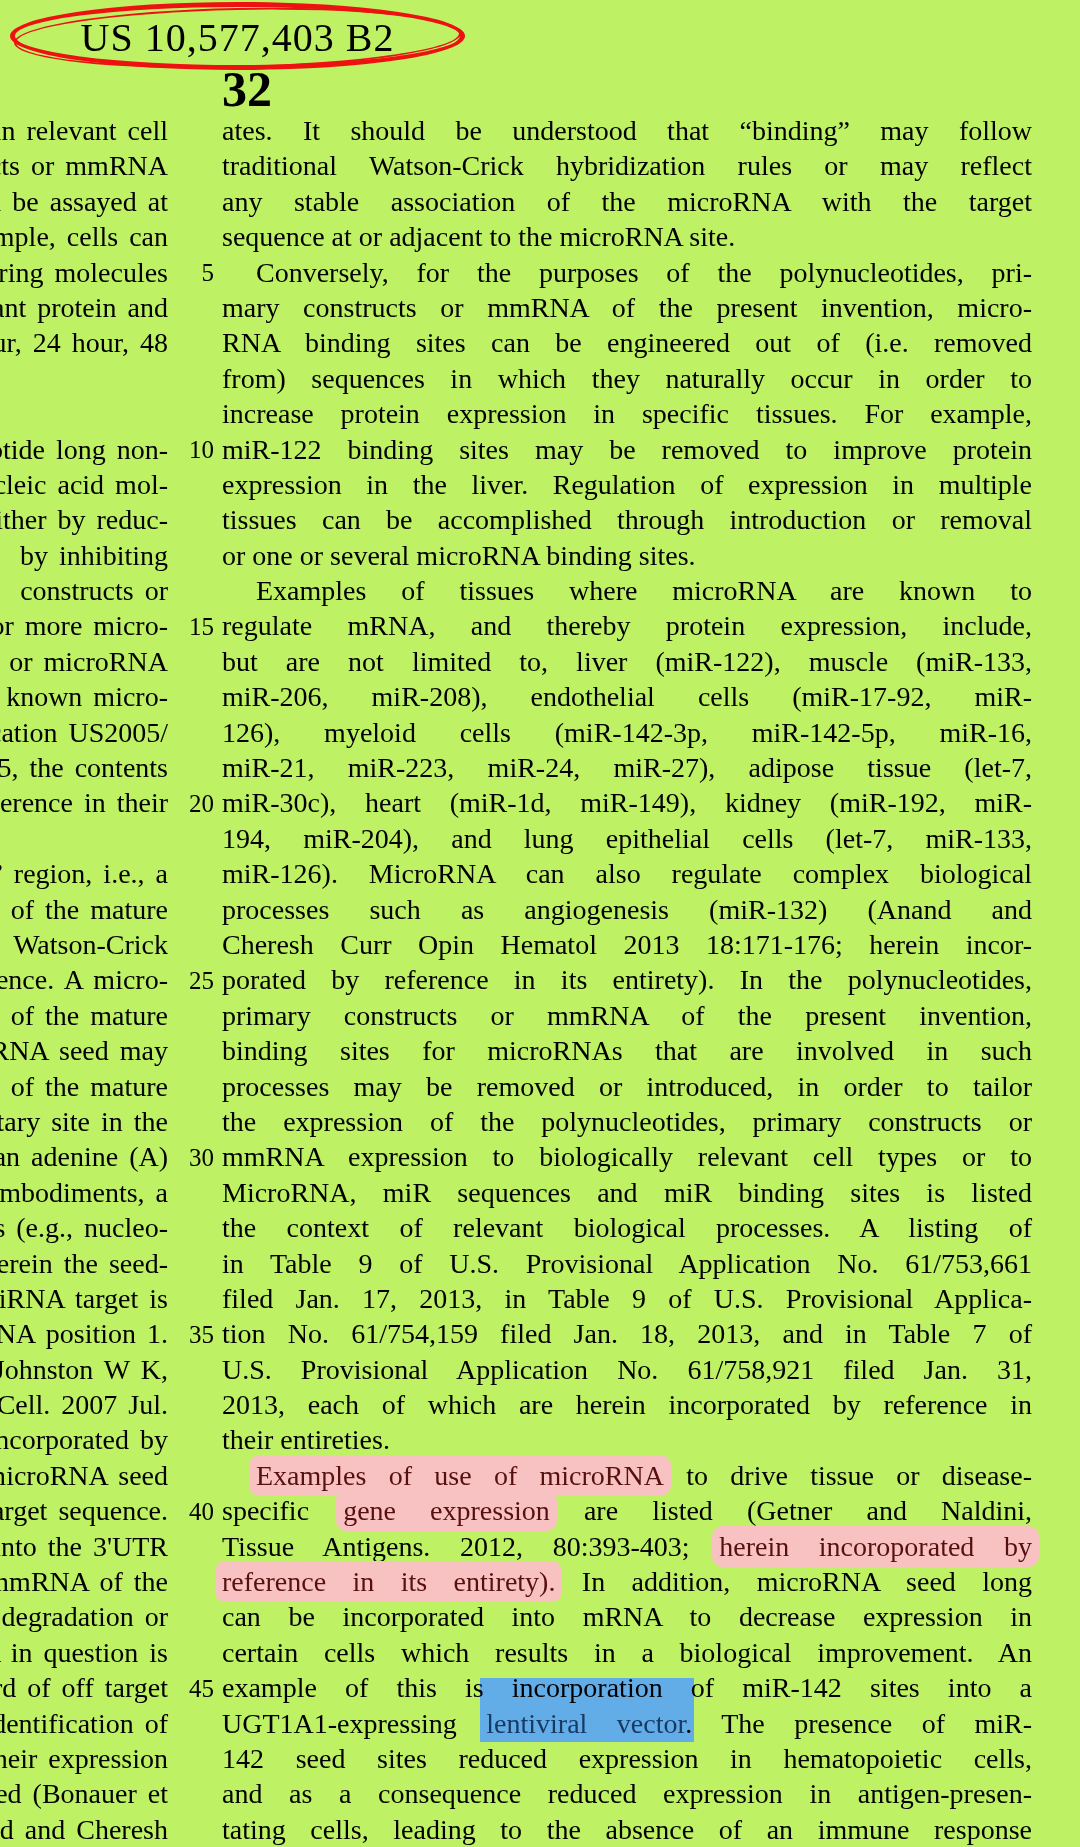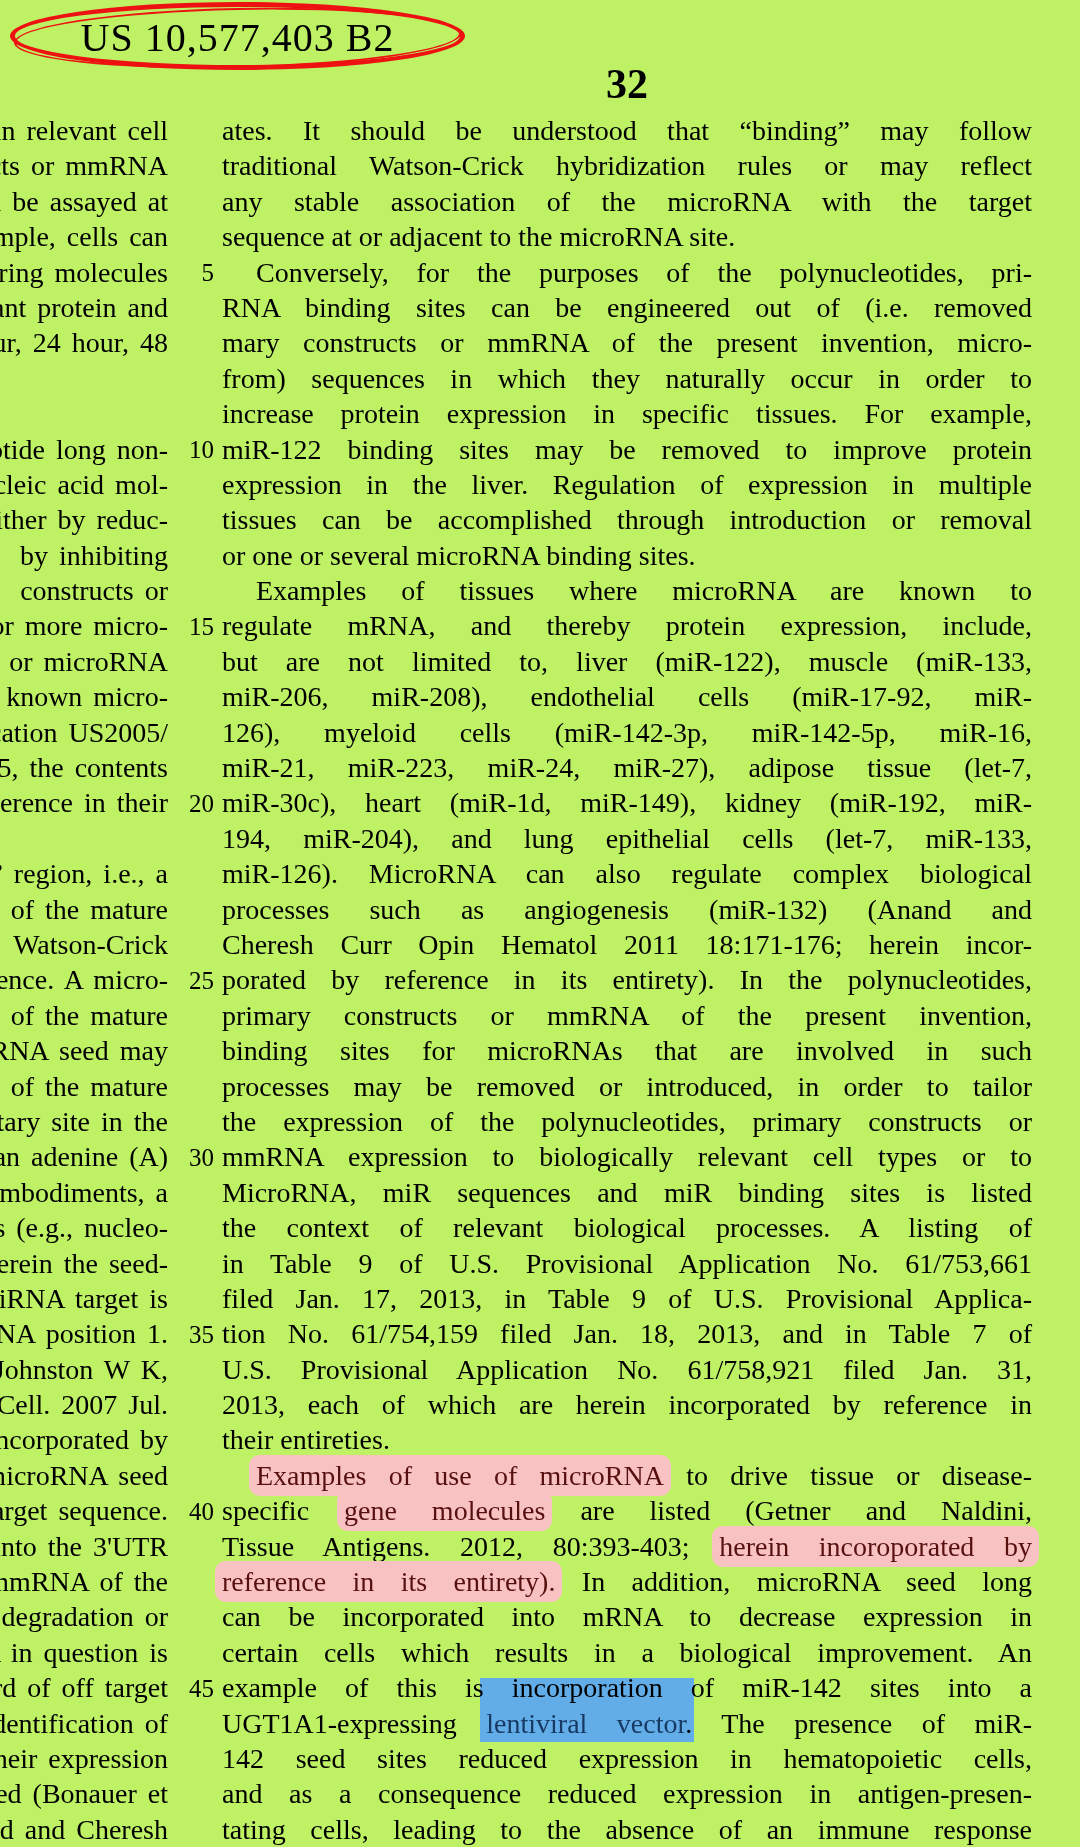--- a/index.html
+++ b/index.html
@@ -16,22 +16,22 @@
   }
   .ellipse2 {
     position:absolute; left:4px; top:6px; right:4px; bottom:2px;
     border:2px solid #ee1111; border-radius:50%; transform:rotate(-1.2deg);
   }
   .stamp-text {
     position:absolute; left:0; right:0; top:12px; text-align:center;
     font-size:40px; letter-spacing:1px;
   }
   .page-number {
-    position:absolute; left:222px; width:810px; top:60px; text-align:center;
-    font-size:42px; font-weight:bold;
+    position:absolute; left:222px; width:810px; top:60px; 
+    font-size:50px; font-weight:bold;
   }
   
   .left-col {
     position:absolute; left:-232px; top:113px; width:400px;
     text-align:right; font-size:28px; word-spacing:4px; white-space:nowrap;
   }
   .lline { height:35.4px; line-height:35.4px; }
   .gutter { position:absolute; left:176px; top:113px; width:38px; font-size:25px; }
   .gnum { position:absolute; right:0; width:38px; text-align:right; height:35.4px; line-height:35.4px; }
   .right-col { position:absolute; left:222px; top:113px; width:810px; font-size:28px; }
@@ -120,55 +120,55 @@
       <div class="gnum" style="top: 1203.6px;">35</div>
       <div class="gnum" style="top: 1380.6px;">40</div>
       <div class="gnum" style="top: 1557.6px;">45</div>
     </div>
   <div class="right-col">
       <div class="rline j"><span>ates. It should be understood that “binding” may follow</span></div>
       <div class="rline j"><span>traditional Watson-Crick hybridization rules or may reflect</span></div>
       <div class="rline j"><span>any stable association of the microRNA with the target</span></div>
       <div class="rline"><span>sequence at or adjacent to the microRNA site.</span></div>
       <div class="rline j indent"><span>Conversely, for the purposes of the polynucleotides, pri-</span></div>
+      <div class="rline j"><span>mary constructs or mmRNA of the present invention, micro-</span></div>
       <div class="rline j"><span>RNA binding sites can be engineered out of (i.e. removed</span></div>
-      <div class="rline j"><span>mary constructs or mmRNA of the present invention, micro-</span></div>
       <div class="rline j"><span>from) sequences in which they naturally occur in order to</span></div>
       <div class="rline j"><span>increase protein expression in specific tissues. For example,</span></div>
       <div class="rline j"><span>miR-122 binding sites may be removed to improve protein</span></div>
       <div class="rline j"><span>expression in the liver. Regulation of expression in multiple</span></div>
       <div class="rline j"><span>tissues can be accomplished through introduction or removal</span></div>
       <div class="rline"><span>or one or several microRNA binding sites.</span></div>
       <div class="rline j indent"><span>Examples of tissues where microRNA are known to</span></div>
       <div class="rline j"><span>regulate mRNA, and thereby protein expression, include,</span></div>
       <div class="rline j"><span>but are not limited to, liver (miR-122), muscle (miR-133,</span></div>
       <div class="rline j"><span>miR-206, miR-208), endothelial cells (miR-17-92, miR-</span></div>
       <div class="rline j"><span>126), myeloid cells (miR-142-3p, miR-142-5p, miR-16,</span></div>
       <div class="rline j"><span>miR-21, miR-223, miR-24, miR-27), adipose tissue (let-7,</span></div>
       <div class="rline j"><span>miR-30c), heart (miR-1d, miR-149), kidney (miR-192, miR-</span></div>
       <div class="rline j"><span>194, miR-204), and lung epithelial cells (let-7, miR-133,</span></div>
       <div class="rline j"><span>miR-126). MicroRNA can also regulate complex biological</span></div>
       <div class="rline j"><span>processes such as angiogenesis (miR-132) (Anand and</span></div>
-      <div class="rline j"><span>Cheresh Curr Opin Hematol 2011 18:171-176; herein incor-</span></div>
+      <div class="rline j"><span>Cheresh Curr Opin Hematol 2013 18:171-176; herein incor-</span></div>
       <div class="rline j"><span>porated by reference in its entirety). In the polynucleotides,</span></div>
       <div class="rline j"><span>primary constructs or mmRNA of the present invention,</span></div>
       <div class="rline j"><span>binding sites for microRNAs that are involved in such</span></div>
       <div class="rline j"><span>processes may be removed or introduced, in order to tailor</span></div>
       <div class="rline j"><span>the expression of the polynucleotides, primary constructs or</span></div>
       <div class="rline j"><span>mmRNA expression to biologically relevant cell types or to</span></div>
       <div class="rline j"><span>MicroRNA, miR sequences and miR binding sites is listed</span></div>
       <div class="rline j"><span>the context of relevant biological processes. A listing of</span></div>
       <div class="rline j"><span>in Table 9 of U.S. Provisional Application No. 61/753,661</span></div>
       <div class="rline j"><span>filed Jan. 17, 2013, in Table 9 of U.S. Provisional Applica-</span></div>
       <div class="rline j"><span>tion No. 61/754,159 filed Jan. 18, 2013, and in Table 7 of</span></div>
       <div class="rline j"><span>U.S. Provisional Application No. 61/758,921 filed Jan. 31,</span></div>
       <div class="rline j"><span>2013, each of which are herein incorporated by reference in</span></div>
       <div class="rline"><span>their entireties.</span></div>
       <div class="rline j indent"><span class="hl-pink">Examples of use of microRNA</span><span> to drive tissue or disease-</span></div>
-      <div class="rline j"><span>specific </span><span class="hl-pink">gene molecules</span><span> are listed (Getner and Naldini,</span></div>
+      <div class="rline j"><span>specific </span><span class="hl-pink">gene expression</span><span> are listed (Getner and Naldini,</span></div>
       <div class="rline j"><span>Tissue Antigens. 2012, 80:393-403; </span><span class="hl-pink">herein incoroporated by</span></div>
       <div class="rline j"><span class="hl-pink">reference in its entirety).</span><span> In addition, microRNA seed long</span></div>
       <div class="rline j"><span>can be incorporated into mRNA to decrease expression in</span></div>
       <div class="rline j"><span>certain cells which results in a biological improvement. An</span></div>
       <div class="rline j"><span>example of this is incorporation of miR-142 sites into a</span></div>
       <div class="rline j"><span>UGT1A1-expressing </span><span class="hl-blue">lentiviral vector</span><span>. The presence of miR-</span></div>
       <div class="rline j"><span>142 seed sites reduced expression in hematopoietic cells,</span></div>
       <div class="rline j"><span>and as a consequence reduced expression in antigen-presen-</span></div>
       <div class="rline j"><span>tating cells, leading to the absence of an immune response</span></div>
     </div>

